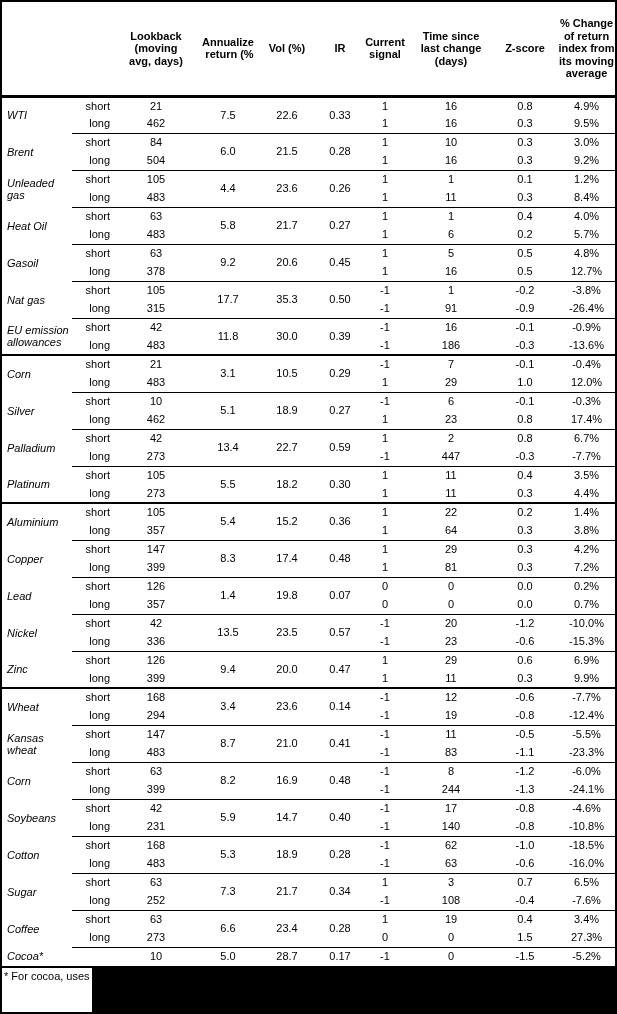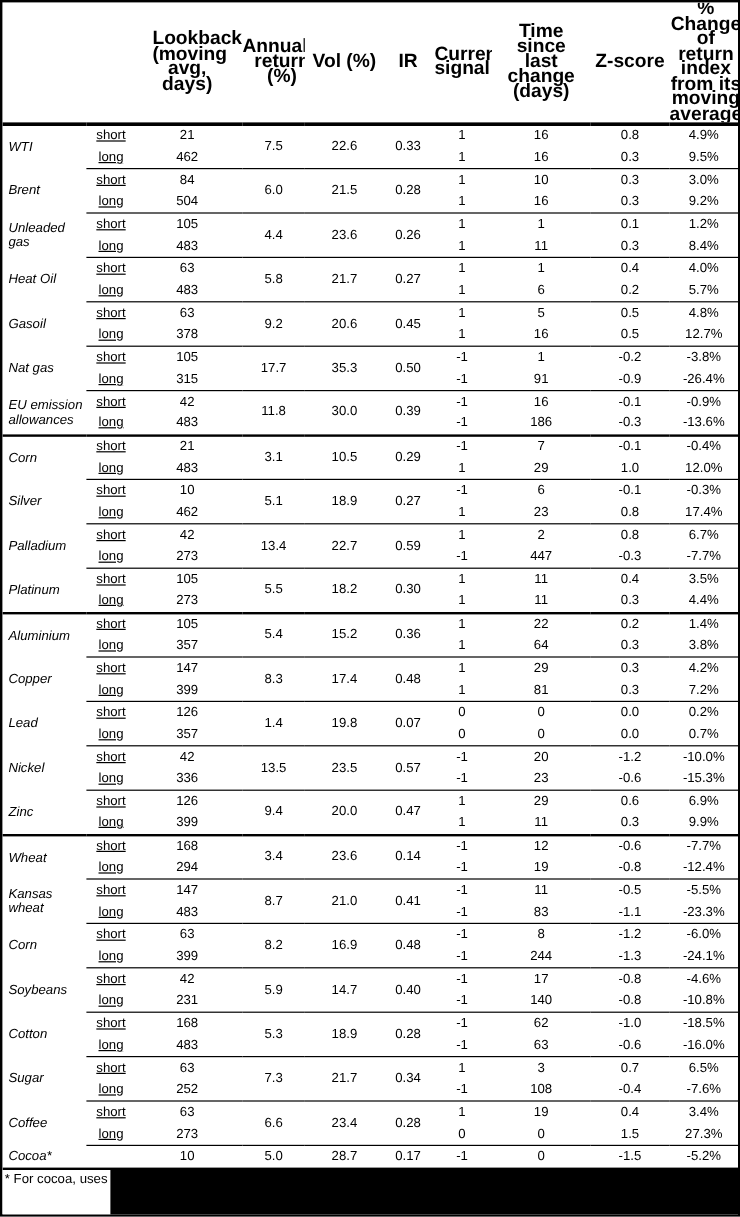--- a/index.html
+++ b/index.html
@@ -15,36 +15,36 @@
     overflow:hidden;
   }
   table.sig {
     border-collapse:collapse;
     table-layout:fixed;
     width:613px;
   }
   .sig th, .sig td { padding:0; margin:0; overflow:hidden; }
   .sig thead tr { height:94px; }
   .sig thead th {
-    font-size:16px; font-weight:bold; line-height:12.5px;
+    font-size:11px; font-weight:bold; line-height:12.5px;
     text-align:center; vertical-align:middle;
     border-bottom:3px solid #000;
   }
   .sig thead th span { display:inline-block; }
   .sig tbody tr { height:18.5px; }
   .sig td {
     font-size:11px; line-height:13px;
     text-align:center; vertical-align:middle;
     white-space:nowrap;
   }
   .sig td.name {
     text-align:left; padding-left:5px;
     white-space:normal; line-height:12px;font-style:italic;
   }
-  .sig td.horizon { text-align:center; padding-left:3px;text-decoration:underline; }
+  .sig td.horizon { text-align:right; padding-left:3px; }
   
   .sig tbody tr.sep td:not(.name) { border-top:1px solid #000; }
   
   .sig tbody.group-start tr:first-child td { border-top:2px solid #000; }
   .footnote {
     position:relative;
     flex:1 1 auto;
     min-height:17px;
     border-top:2px solid #000;
     background:#fff;

